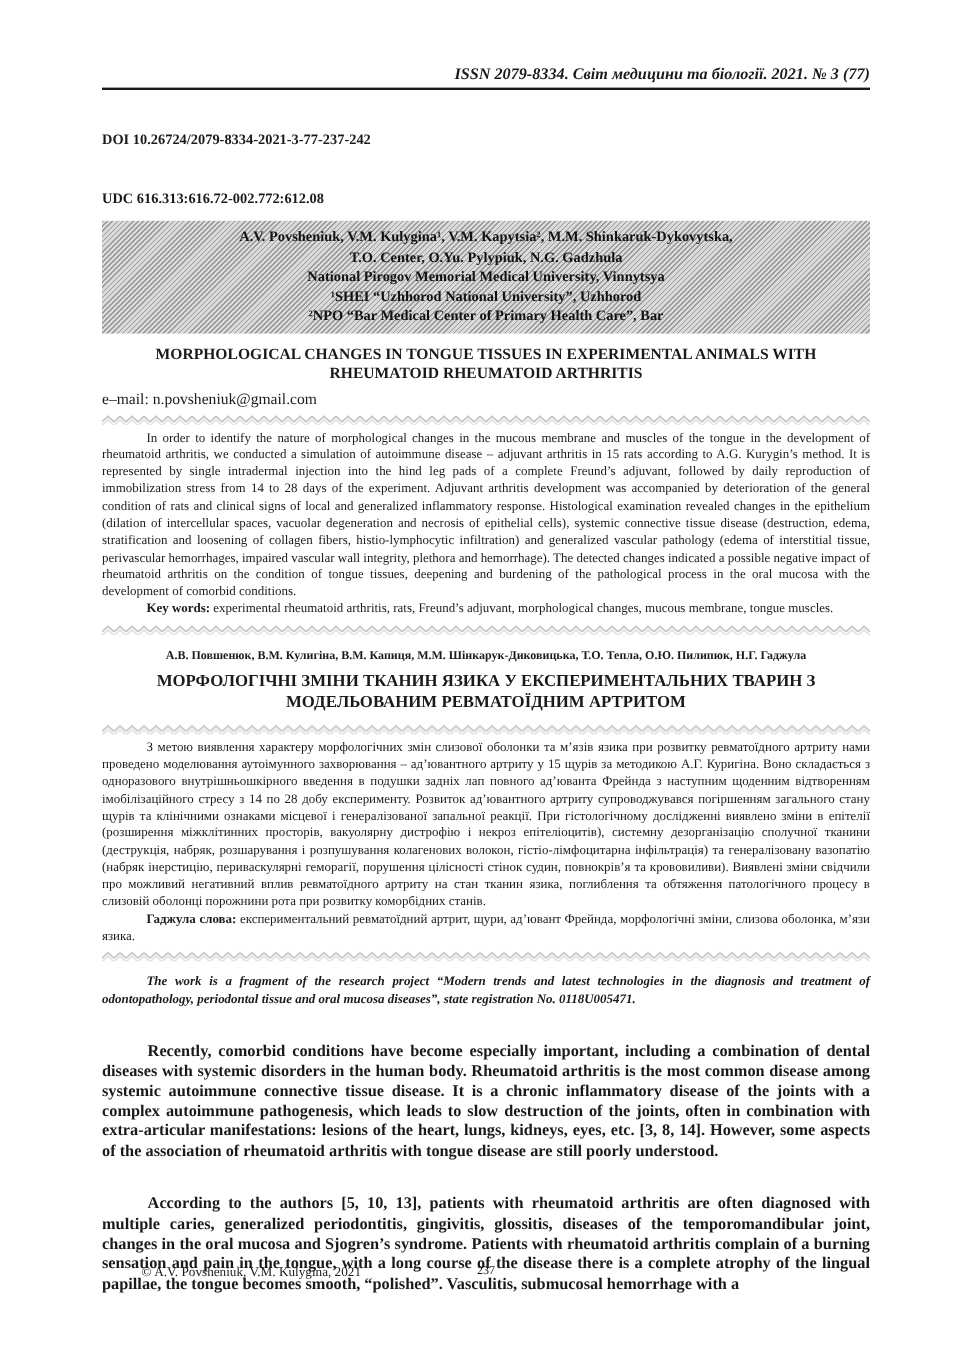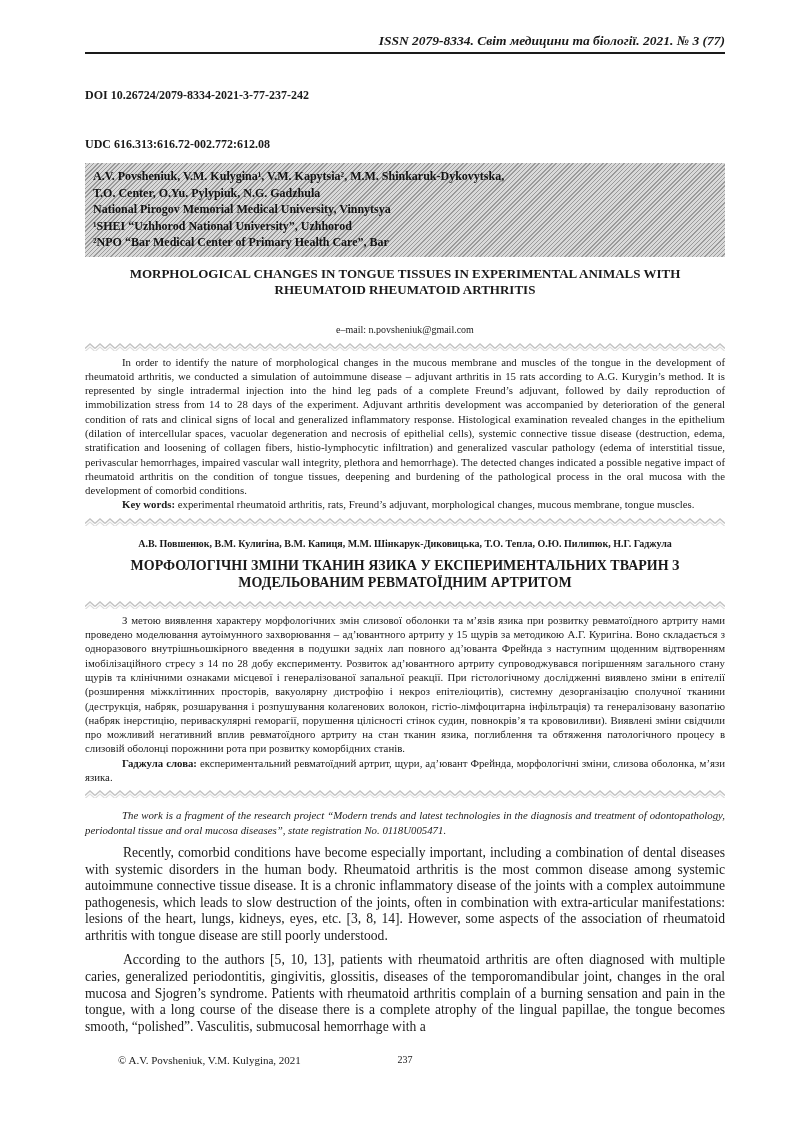--- a/index.html
+++ b/index.html
@@ -1,74 +1,75 @@
 <!DOCTYPE html>
 <html><head>
 <meta charset="utf-8">
 <style>
   html,body{margin:0;padding:0;background:#ffffff;}
   .page{
     position:relative;
     width:800px;height:1132px;
     background:#ffffff;
     box-sizing:border-box;
-    padding:32px 75px 0 85px;
+    padding:53px 75px 0 85px;
     font-family:"Liberation Serif","DejaVu Serif",serif;
     color:#1a1a1a;
     overflow:hidden;
   }
   .issn-line{
     text-align:right;
     font-weight:bold;font-style:italic;
     font-size:13.5px;line-height:17px;
   }
   .header-rule{
     border:none;border-top:2px solid #1a1a1a;
     margin:3px 0 8px 0;
   }
   .doi-udc{font-weight:bold;font-size:12px;line-height:15px;margin-top:34px;}
   .authors-block{
     margin-top:11px;
     background:repeating-linear-gradient(135deg,#9a9a9a 0px,#9a9a9a 1px,#d9d9d9 1px,#d9d9d9 3px);
     padding:5px 8px 6px 8px;
+    text-align:center;
     font-weight:bold;font-size:12px;line-height:16.5px;
     color:#111;
   }
   .title-en{
     margin-top:9px;
     text-align:center;font-weight:bold;font-size:13px;line-height:16px;
   }
   .email-line{
-    margin-top:25px;
-    text-align:center;font-size:10px;line-height:14px;
+    margin-top:7px;
+    text-align:left;font-size:13px;line-height:14px;
   }
   .zigzag{display:block;margin:5px 0 3px 0;}
   .abstract{
     font-size:10.8px;line-height:14.3px;
     text-align:justify;text-indent:37px;
     margin:2px 0 0 0;
   }
   .kw{margin:0;}
   .authors-ua{
     margin-top:8px;
     text-align:center;font-weight:bold;font-size:10px;line-height:17px;
   }
   .title-ua{
     margin-top:5px;
     text-align:center;font-weight:bold;font-size:14px;line-height:17.5px;
   }
   .funding-note{
     margin:9px 0 0 0;
     font-style:italic;font-size:10.8px;line-height:14.3px;
-    text-align:justify;text-indent:37px;
+    text-align:justify;text-indent:37px;font-weight:bold;
   }
   .body-text{
-    margin:8px 0 0 0;
+    margin:28px 0 0 0;
     font-size:13.6px;line-height:16.6px;
-    text-align:justify;text-indent:38px;
+    text-align:justify;text-indent:38px;font-weight:bold;
   }
   .footer-row{
     position:absolute;
     left:85px;right:75px;top:1052px;
     height:24px;
   }
   .copyright{
     position:absolute;left:33px;top:2px;
     font-size:11px;
   }

